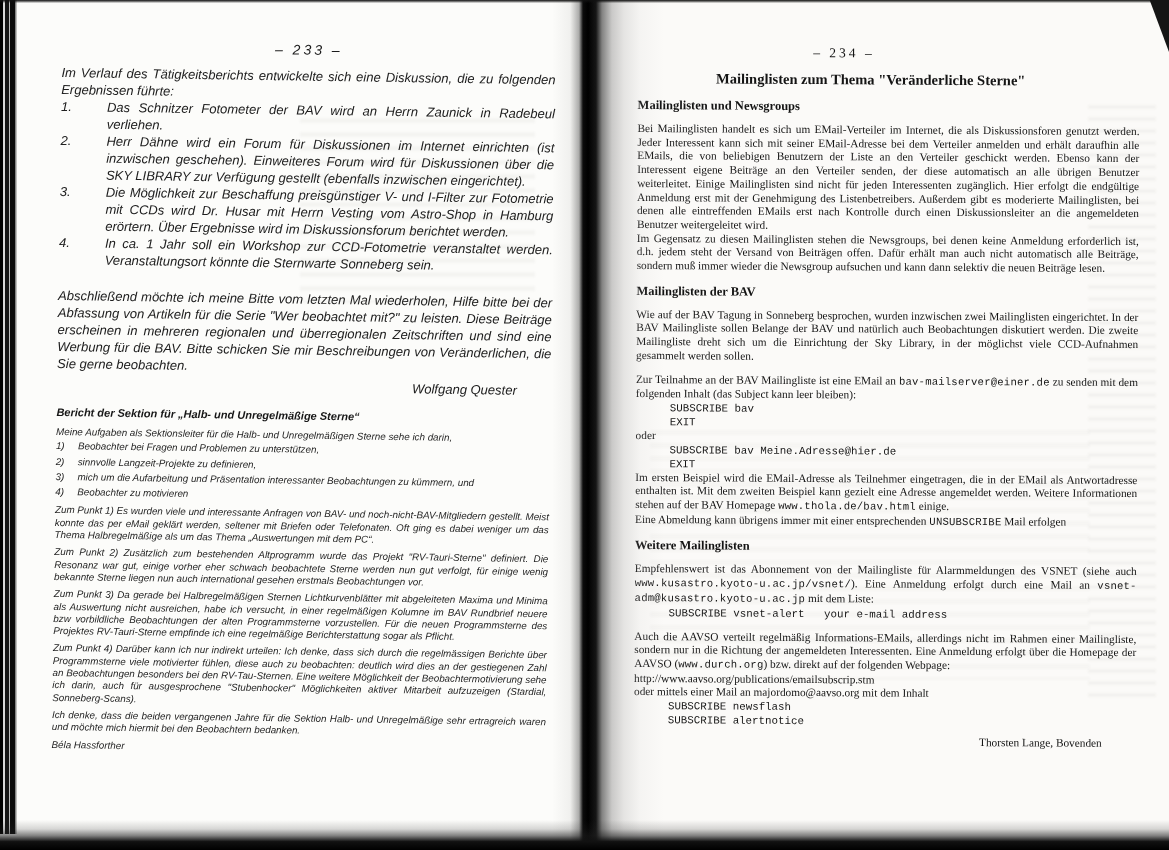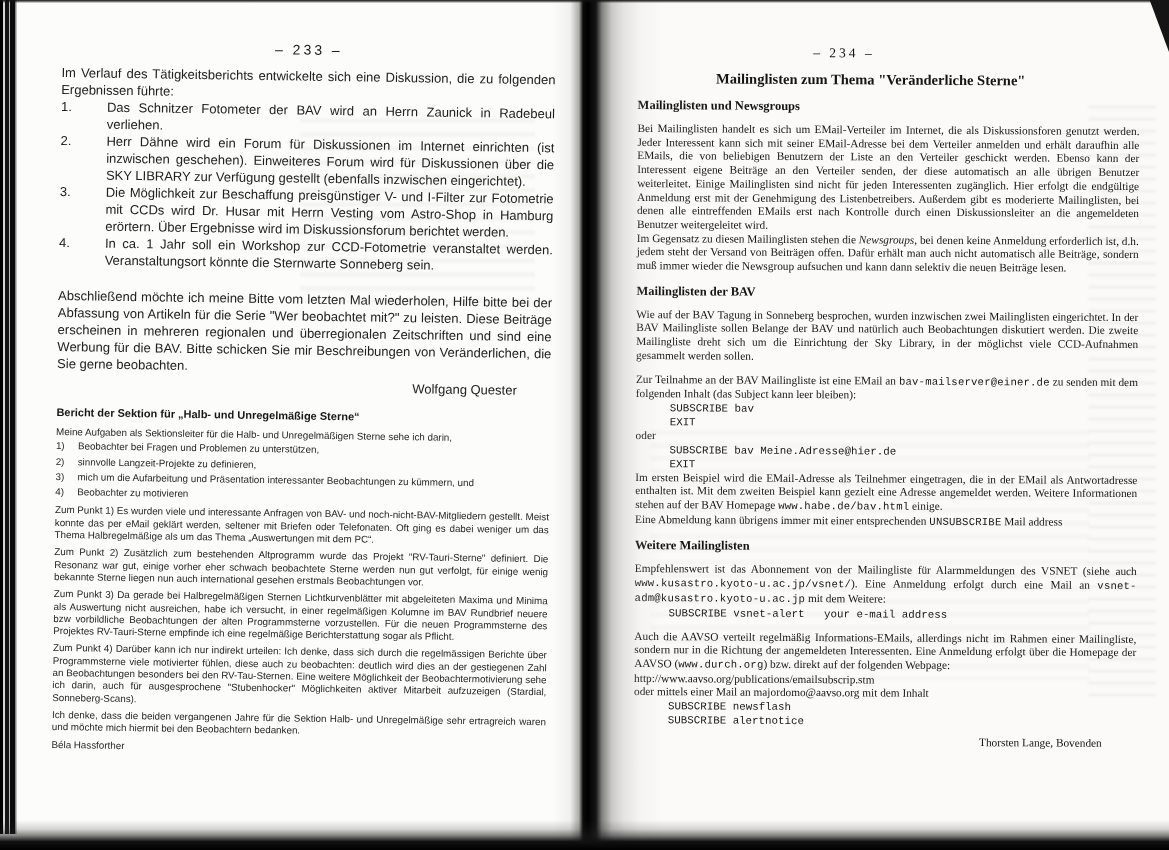--- a/index.html
+++ b/index.html
@@ -1,21 +1,21 @@
 <!DOCTYPE html>
 <html><head>
 <meta charset="utf-8">
 <style>
   html,body{margin:0;padding:0;background:#ffffff;}
   .scan{position:relative;width:1169px;height:850px;background:#fdfdfc;overflow:hidden;
         font-family:"Liberation Sans",sans-serif;}
 
   
   .page{position:absolute;top:0;height:836px;}
-  .page-left{left:16px;width:567px;background:#fcfcfa;}
+  .page-left{left:16px;width:567px;background:#fcfcfa;font-style:italic;}
   .page-right{left:600px;width:569px;background:#fbfaf8;}
 
   
   .lp-content{position:absolute;left:46px;top:38px;width:494px;
               transform:rotate(0.85deg);transform-origin:0 0;
               color:#202020;font-size:13px;line-height:17px;text-align:justify;}
   .lp-pn{text-align:center;font-size:14px;letter-spacing:3px;line-height:16px;color:#1b1b1b;}
   .lp-intro{margin:10px 0 0 0;}
   .lp-list{margin:0;}
   .lp-item{display:flex;}
@@ -37,21 +37,21 @@
               transform:rotate(0.35deg);transform-origin:0 0;
               color:#141414;font-family:"Liberation Serif",serif;
               font-size:11.3px;line-height:13.7px;text-align:justify;}
   .rp-pn{text-align:center;font-size:13.5px;letter-spacing:3px;line-height:15px;
          position:relative;left:-45px;font-family:"Liberation Serif",serif;}
   .rp-title{margin:11px 0 0 0;font-size:14.5px;font-weight:bold;text-align:center;
             position:relative;left:-18px;line-height:17px;}
   .rp-head{margin:11px 0 0 0;font-size:12.5px;font-weight:bold;line-height:14px;text-align:left;}
   .rp-p{margin:10px 0 0 0;}
   .rp-p0{margin:0;}
-  .it{font-style:italic;}
+  .it{}
   .mono-inline{font-family:"Liberation Mono",monospace;font-size:10.6px;letter-spacing:0.2px;}
   .code{font-family:"Liberation Mono",monospace;font-size:10.8px;line-height:14px;
         padding-left:34px;white-space:pre;text-align:left;}
   .rp-line{margin:0;text-align:left;}
   .rp-sig{margin:7px 0 0 0;text-align:right;padding-right:34px;}
 
   
   .smudge{position:absolute;filter:blur(1.3px);pointer-events:none;}
   #sm1{left:300px;top:118px;width:235px;height:185px;opacity:.5;
        background:repeating-linear-gradient(180deg,rgba(105,105,95,0.10) 0 5px,rgba(0,0,0,0) 5px 14px);}
@@ -158,27 +158,27 @@
       <p class="rp-p">Wie auf der BAV Tagung in Sonneberg besprochen, wurden inzwischen zwei Mailinglisten eingerichtet. In der BAV Mailingliste sollen Belange der BAV und natürlich auch Beobachtungen diskutiert werden. Die zweite Mailingliste dreht sich um die Einrichtung der Sky Library, in der möglichst viele CCD-Aufnahmen gesammelt werden sollen.</p>
 
       <p class="rp-p"><span>Zur Teilnahme an der BAV Mailingliste ist eine EMail an </span><span class="mono-inline">bav-mailserver@einer.de</span><span> zu senden mit dem folgenden Inhalt (das Subject kann leer bleiben):</span></p>
 
       <div class="code">SUBSCRIBE bav</div>
       <div class="code">EXIT</div>
       <div class="rp-line">oder</div>
       <div class="code">SUBSCRIBE bav Meine.Adresse@hier.de</div>
       <div class="code">EXIT</div>
 
-      <p class="rp-p0"><span>Im ersten Beispiel wird die EMail-Adresse als Teilnehmer eingetragen, die in der EMail als Antwortadresse enthalten ist. Mit dem zweiten Beispiel kann gezielt eine Adresse angemeldet werden. Weitere Informationen stehen auf der BAV Homepage </span><span class="mono-inline">www.habe.de/bav.html</span><span> einige.</span></p>
-
-      <p class="rp-p0"><span>Eine Abmeldung kann übrigens immer mit einer entsprechenden </span><span class="mono-inline">UNSUBSCRIBE</span><span> Mail address</span></p>
+      <p class="rp-p0"><span>Im ersten Beispiel wird die EMail-Adresse als Teilnehmer eingetragen, die in der EMail als Antwortadresse enthalten ist. Mit dem zweiten Beispiel kann gezielt eine Adresse angemeldet werden. Weitere Informationen stehen auf der BAV Homepage </span><span class="mono-inline">www.thola.de/bav.html</span><span> einige.</span></p>
+
+      <p class="rp-p0"><span>Eine Abmeldung kann übrigens immer mit einer entsprechenden </span><span class="mono-inline">UNSUBSCRIBE</span><span> Mail erfolgen</span></p>
 
       <div class="rp-head">Weitere Mailinglisten</div>
 
-      <p class="rp-p"><span>Empfehlenswert ist das Abonnement von der Mailingliste für Alarmmeldungen des VSNET (siehe auch </span><span class="mono-inline">www.kusastro.kyoto-u.ac.jp/vsnet/</span><span>). Eine Anmeldung erfolgt durch eine Mail an </span><span class="mono-inline">vsnet-adm@kusastro.kyoto-u.ac.jp</span><span> mit dem Weitere:</span></p>
+      <p class="rp-p"><span>Empfehlenswert ist das Abonnement von der Mailingliste für Alarmmeldungen des VSNET (siehe auch </span><span class="mono-inline">www.kusastro.kyoto-u.ac.jp/vsnet/</span><span>). Eine Anmeldung erfolgt durch eine Mail an </span><span class="mono-inline">vsnet-adm@kusastro.kyoto-u.ac.jp</span><span> mit dem Liste:</span></p>
 
       <div class="code">SUBSCRIBE vsnet-alert   your e-mail address</div>
 
       <p class="rp-p"><span>Auch die AAVSO verteilt regelmäßig Informations-EMails, allerdings nicht im Rahmen einer Mailingliste, sondern nur in die Richtung der angemeldeten Interessenten. Eine Anmeldung erfolgt über die Homepage der AAVSO (</span><span class="mono-inline">www.durch.org</span><span>) bzw. direkt auf der folgenden Webpage:</span></p>
 
       <div class="rp-line">http://www.aavso.org/publications/emailsubscrip.stm</div>
       <div class="rp-line">oder mittels einer Mail an majordomo@aavso.org mit dem Inhalt</div>
       <div class="code">SUBSCRIBE newsflash</div>
       <div class="code">SUBSCRIBE alertnotice</div>
 

